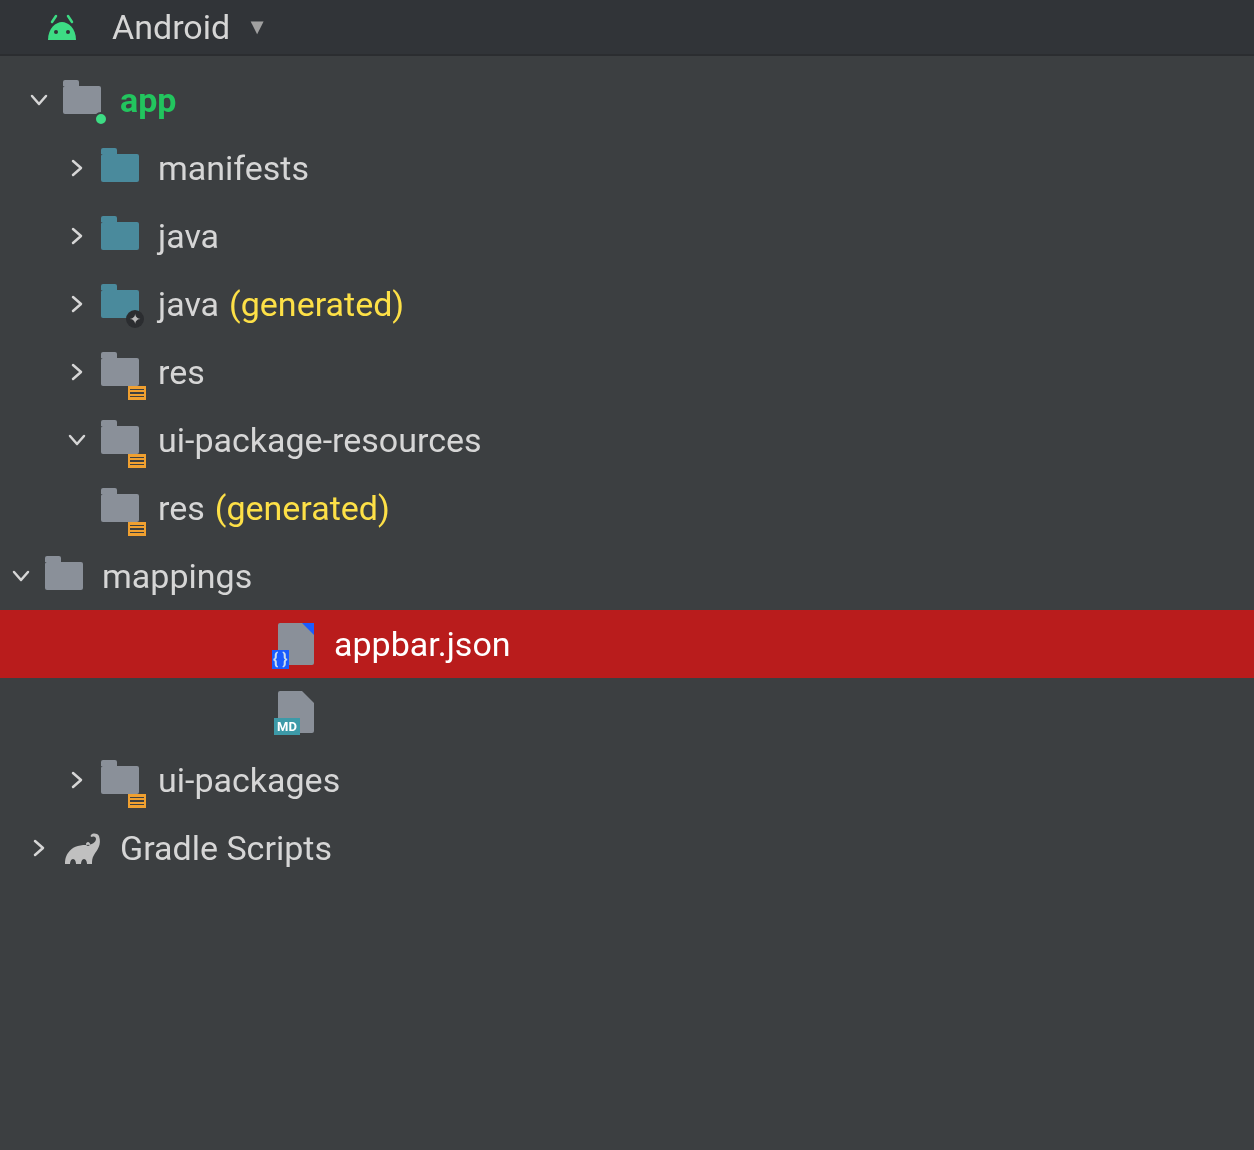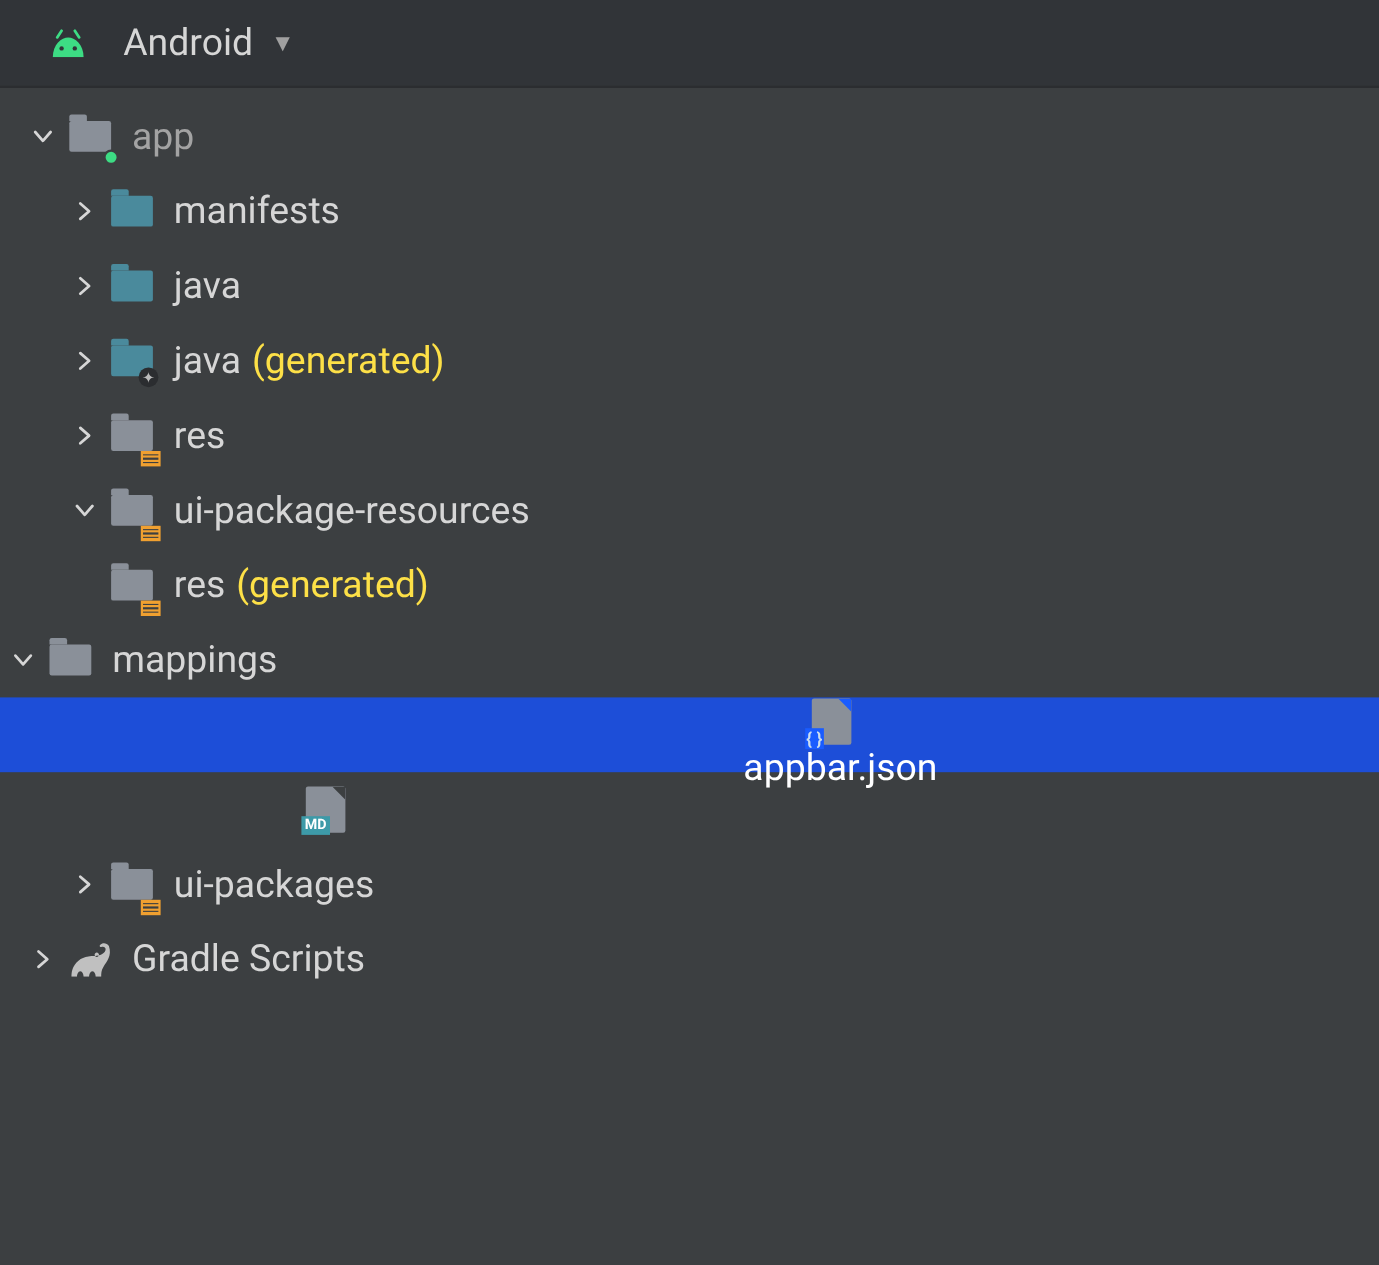--- a/index.html
+++ b/index.html
@@ -7,21 +7,21 @@
       background: #3c3f41;
       color: #bbbbbb;
       font-family: -apple-system, BlinkMacSystemFont, "Segoe UI", Roboto, sans-serif;
       font-size: 30px;
       width: 1254px;
       height: 1150px;
       overflow: hidden;
     }
     .header {
       background: #313438;
-      height: 80px;
+      height: 56px;
       display: flex;
       align-items: center;
       padding-left: 40px;
       border-bottom: 2px solid #2b2d30;
     }
     .header-label {
       color: #d6d6d6;
       font-size: 34px;
       margin-left: 12px;
       margin-right: 16px;
@@ -30,22 +30,21 @@
       padding-top: 10px;
     }
     .tree-row {
       display: flex;
       align-items: center;
       height: 68px;
       cursor: pointer;
       white-space: nowrap;
     }
     .tree-row.selected {
-      background: #1d4ed8;
-      flex-direction: column;
+      background: #b91c1c;
     }
     .tree-row.selected .label {
       color: #ffffff;
     }
     .indent-0 { padding-left: 18px; }
     .indent-1 { padding-left: 56px; }
     .indent-2 { }
     .indent-4-file { padding-left: 274px; }
     .arrow {
       width: 42px;
@@ -68,22 +67,22 @@
       align-items: center;
       margin-right: 16px;
       flex-shrink: 0;
       position: relative;
     }
     .label {
       color: #d6d6d6;
       font-size: 34px;
     }
     .label.bold {
-      font-weight: 400;
-      color: #a3a3a3;
+      font-weight: 700;
+      color: #22c55e;
     }
     .label .suffix-muted {
       color: #fde047;
       margin-left: 10px;
     }
     
     .folder-shape {
       width: 38px;
       height: 28px;
       border-radius: 2px;

